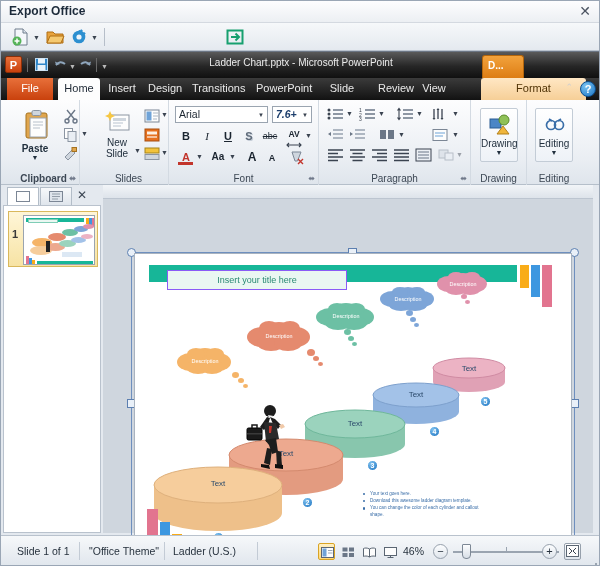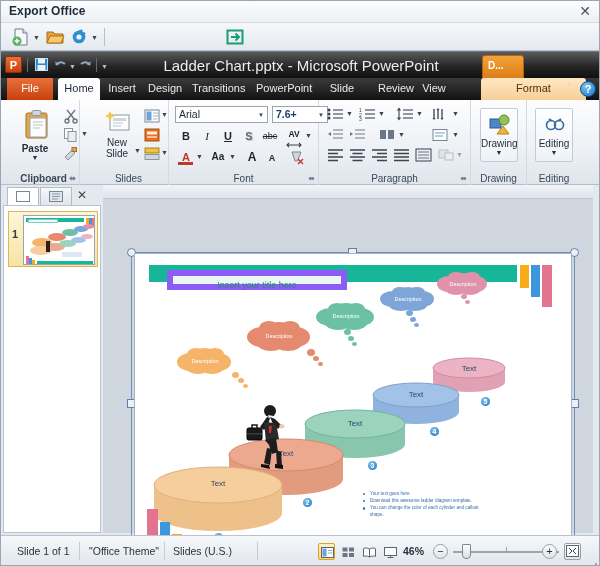--- a/index.html
+++ b/index.html
@@ -63,21 +63,21 @@
     position: absolute; left: 0; top: 50px; width: 600px; height: 516px;
     background: #e9edf2;
     border-top: 1px solid #6c7684;
   }
   .ppt-title {
     position: absolute; left: 0; top: 0; width: 600px; height: 26px;
     background: linear-gradient(#5a5a5a, #262626 55%, #101010);
   }
   .ppt-title .ttl {
     position: absolute; left: 0; top: 5px; width: 600px; text-align: center;
-    font-size: 15px; color: #ececec;
+    font-size: 10px; color: #ececec;
   }
   .pbadge {
     position: absolute; left: 4px; top: 4px; width: 17px; height: 17px;
     background: linear-gradient(#e8703a, #c9410d);
     border: 1px solid #8d2f08; border-radius: 2px;
     color: #fff; font-size: 11px; font-weight: bold;
     text-align: center; line-height: 16px;
   }
   .qat-ico { position: absolute; top: 5px; width: 15px; height: 15px; }
   .qat-sep { position: absolute; top: 6px; width: 1px; height: 14px; background: #6a6a6a; }
@@ -241,21 +241,21 @@
   .slide {
     position: absolute; left: 133px; top: 201px; width: 438px; height: 302px;
     background: #ffffff; border: 1px solid #a9b3bf;
     overflow: hidden;
   }
 
   
   .hdrbar { position: absolute; background: #17b698; }
   .titlebox {
     position: absolute;
-    background: #eaf7f2; border: 6px solid #8b5cf6;
+    background: #eaf7f2; border: 1px solid #8b5cf6;
   }
   .titlebox span {
     position: absolute; left: 0; top: 0; width: 100%; text-align: center;
     line-height: 19px; font-size: 9px; color: #2a8a74;
   }
   .vbar { position: absolute; }
   .footbar {
     position: absolute; background: #17b698;
   }
   .footbar span {
@@ -501,21 +501,21 @@
         </div>
         <div class="tb-caret" style="left:72px; top:49px;">▼</div>
         <div class="grp-label">Slides</div>
       </div>
 
       <div class="grp" style="left:168px; width:150px;">
         <div class="fontbox" style="left:6px; top:6px; width:93px;">
           <span>Arial</span>
           <span class="cc">▼</span>
         </div>
-        <div class="fontbox" style="left:103px; top:6px; width:56px; font-weight:bold; color:#1b3d6b;">
+        <div class="fontbox" style="left:103px; top:6px; width:40px; font-weight:bold; color:#1b3d6b;font-style:italic;">
           <span>7.6+</span>
           <span class="cc">▼</span>
         </div>
 
         <div class="fbtn" style="left:8px; top:27px; font-weight:bold;">B</div>
         <div class="fbtn" style="left:29px; top:27px; font-style:italic; font-family:'Liberation Serif',serif;">I</div>
         <div class="fbtn" style="left:50px; top:27px; text-decoration:underline; font-weight:bold;">U</div>
         <div class="fbtn" style="left:71px; top:27px; font-weight:bold; color:#5f6b7a; text-shadow:1px 1px 0 #c6ced8;">S</div>
         <div class="fbtn" style="left:92px; top:27px; font-size:9px; text-decoration:line-through;">abc</div>
         <div class="fbtn" style="left:115px; top:25px; width:20px; font-size:8.5px; font-weight:bold;">AV</div>
@@ -913,21 +913,21 @@
       <div class="footbar" style="left:52px; top:287px; width:372px; height:10px;">
         <span>Company name/author</span>
       </div>
     </div>
 
     <div class="statusbar">
       <div class="st" style="left:16px;">Slide 1 of 1</div>
       <div class="st-sep" style="left:78px;"></div>
       <div class="st" style="left:88px;">"Office Theme"</div>
       <div class="st-sep" style="left:163px;"></div>
-      <div class="st" style="left:172px;">Slides (U.S.)</div>
+      <div class="st" style="left:172px;">Ladder (U.S.)</div>
       <div class="st-sep" style="left:256px;"></div>
 
       <div class="vbtn sel" style="left:317px;">
         <svg width="13" height="11" viewBox="0 0 13 11" style="position:absolute;left:2px;top:3px;">
           <rect x="0.5" y="0.5" width="12" height="10" fill="#fdfdfd" stroke="#5b6673"></rect>
           <rect x="1.5" y="1.5" width="4" height="8" fill="#6fa3d8"></rect>
           <path d="M7 3.5h4.5M7 6h4.5" stroke="#9aa8b6" stroke-width="1"></path>
         </svg>
       </div>
       <div class="vbtn" style="left:338px;">
@@ -944,21 +944,21 @@
           <path d="M6.5 2v8" stroke="#5b6673"></path>
         </svg>
       </div>
       <div class="vbtn" style="left:380px;">
         <svg width="13" height="11" viewBox="0 0 13 11" style="position:absolute;left:2px;top:3px;">
           <rect x="0.5" y="0.5" width="12" height="8" fill="#fdfdfd" stroke="#5b6673"></rect>
           <path d="M6.5 8.5v2M3.5 10.5h6" stroke="#5b6673"></path>
         </svg>
       </div>
 
-      <div class="st" style="left:402px;font-weight:bold;">46%</div>
+      <div class="st" style="left:402px;">46%</div>
       <div class="zbtn" style="left:432px;">−</div>
       <div class="ztrack" style="left:452px; width:106px;"></div>
       <div class="ztick" style="left:505px;"></div>
       <div class="zthumb" style="left:461px;"></div>
       <div class="zbtn" style="left:541px;">+</div>
       <div class="fitbtn" style="left:563px;">
         <svg width="13" height="12" viewBox="0 0 13 12" style="position:absolute;left:1px;top:1px;">
           <rect x="0.5" y="0.5" width="12" height="11" fill="#fdfdfd" stroke="#5b6673"></rect>
           <path d="M3 3l3 3M10 3L7 6M3 9l3-3M10 9L7 6" stroke="#3a4350" stroke-width="1"></path>
         </svg>

